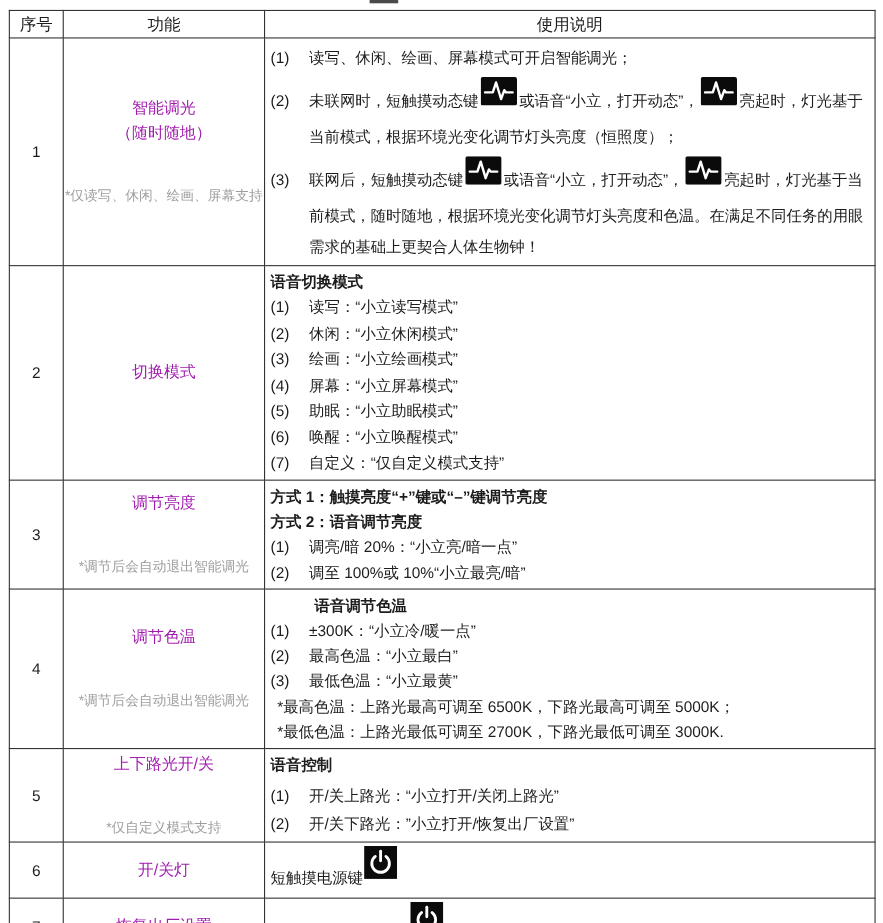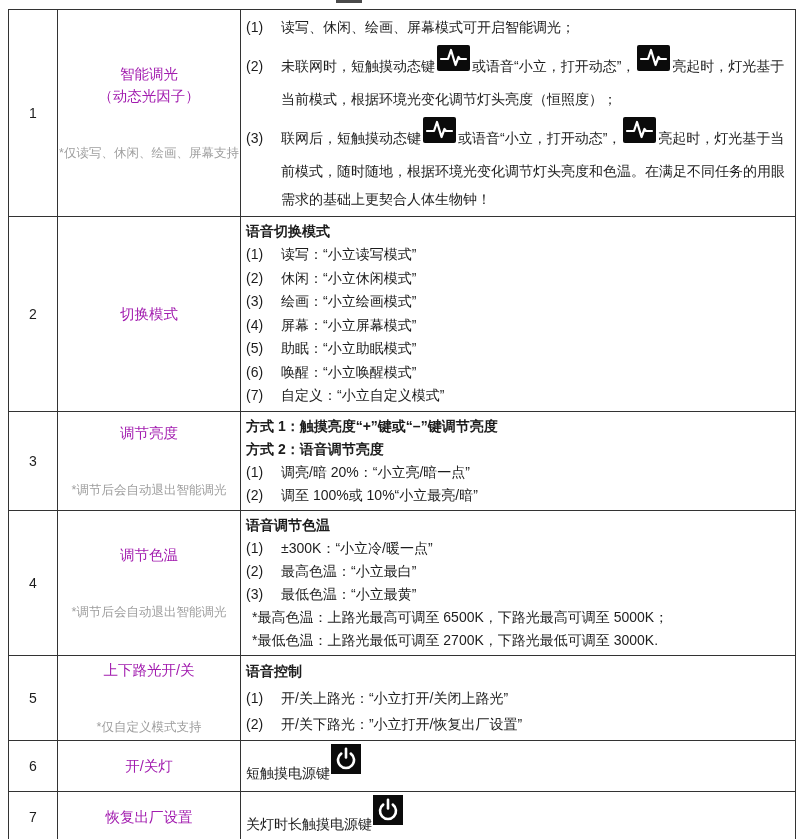--- a/index.html
+++ b/index.html
@@ -38,21 +38,21 @@
   
   .r1 .li { line-height:28px; margin-bottom:9px; }
   .r1 .li:last-child { margin-bottom:0; }
   
   .r2 .use-heading { line-height:23px; }
   .r2 .li { line-height:23.5px; }
   
   .r3 .use-heading { line-height:23px; }
   .r3 .li { line-height:23px; }
   
-  .r4 .use-heading { line-height:23px; }
+  .r4 .use-heading { line-height:23px;margin-left:40px; }
   .r4 .li { line-height:23px; }
   .r4 .use-note { line-height:23px; padding-left:6px; }
   
   .r5 .use-heading { line-height:26px;font-family:Liberation Serif, serif; }
   .r5 .li { line-height:26px; }
   
   .power-line { display:flex; align-items:flex-end; padding:2px 0 0 5px; font-size:14px; }
 
   .row-h1 td { height:191px; }
   .row-h2 td { height:190px; }
@@ -71,26 +71,31 @@
 <div class="title-fragment"></div>
 
 <table class="manual">
   <colgroup>
       <col class="c-num">
       <col class="c-fn">
       <col class="c-use">
     </colgroup>
 
   <tbody>
+      <tr>
+    <th>序号</th>
+    <th>功能</th>
+    <th>使用说明</th>
+  </tr>
 
   <tr class="row-h1">
     <td class="num-cell">1</td>
     <td class="fn-cell">
       <div class="fn-title">智能调光</div>
-      <div class="fn-title">（动态光因子）</div>
+      <div class="fn-title">（随时随地）</div>
       <div class="fn-note">*仅读写、休闲、绘画、屏幕支持</div>
     </td>
     <td class="use-cell">
       <div class="use-inner r1">
         <div class="li">
           <span class="li-num">(1)</span>
           <span class="li-txt">读写、休闲、绘画、屏幕模式可开启智能调光；</span>
         </div>
         <div class="li">
           <span class="li-num">(2)</span>
@@ -147,21 +152,21 @@
         <div class="li">
               <span class="li-num">(5)</span>
               <span class="li-txt">助眠：“小立助眠模式”</span>
             </div>
         <div class="li">
               <span class="li-num">(6)</span>
               <span class="li-txt">唤醒：“小立唤醒模式”</span>
             </div>
         <div class="li">
               <span class="li-num">(7)</span>
-              <span class="li-txt">自定义：“小立自定义模式”</span>
+              <span class="li-txt">自定义：“仅自定义模式支持”</span>
             </div>
       </div>
     </td>
   </tr>
 
   <tr class="row-h3">
     <td class="num-cell">3</td>
     <td class="fn-cell">
       <div class="fn-title">调节亮度</div>
       <div class="fn-note">*调节后会自动退出智能调光</div>

